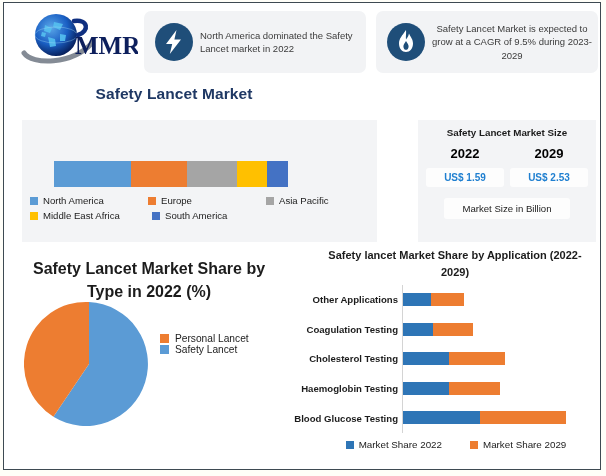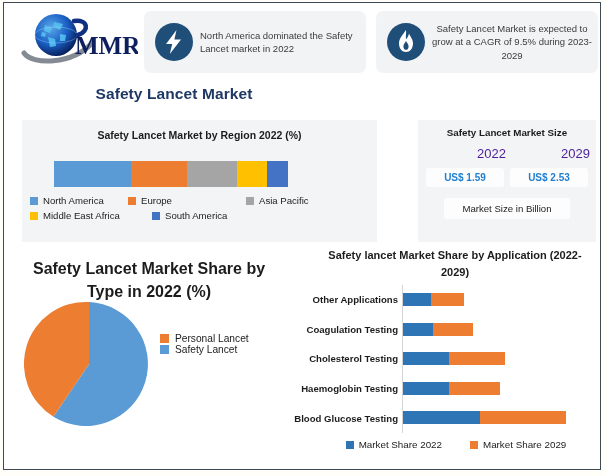--- a/index.html
+++ b/index.html
@@ -140,24 +140,24 @@
     width: 100%;
     text-align: center;
     font-size: 9.8px;
     font-weight: bold;
     color: #1c1c1c;
   }
   .size-year {
     position: absolute;
     top: 26px;
     width: 82px;
-    text-align: right;
+    text-align: center;
     font-size: 13px;
-    font-weight: normal;
-    color: #4c1d95;
+    font-weight: bold;
+    color: #000000;
   }
   #size-year-1 { left: 6px; }
   #size-year-2 { left: 90px; }
 
   .size-pill {
     position: absolute;
     top: 48px;
     width: 78px; height: 19px;
     background: #fdfdfd;
     border-radius: 3px;
@@ -344,33 +344,32 @@
         <path d="M20 8 C16 14 13 16.5 13 21.5 C13 26.5 16.2 30 20 30 C23.8 30 27 26.5 27 21.5 C27 17 24.5 15 23 11.5 C22.4 14.5 21.2 16 20 17.5 C19.6 14.5 20.4 11 20 8 Z" fill="#ffffff"></path>
         <path d="M20 19 C18.4 21.6 17.4 22.6 17.4 24.4 C17.4 26.4 18.6 27.8 20 27.8 C21.4 27.8 22.6 26.4 22.6 24.4 C22.6 22.6 21.6 21.6 20 19 Z" fill="#1f4e79"></path>
       </svg>
       <div class="fact-text">Safety Lancet Market is expected to grow at a CAGR of 9.5% during 2023-2029</div>
     </div>
   </div>
 
   <div id="page-title">Safety Lancet Market</div>
 
   <div id="region-panel">
-    <div id="region-title">Safety Lancet Market by Region 2022 (%)</div>
 
     <div id="region-bar">
       <div style="width:33%;background:#5b9bd5"></div>
       <div style="width:24%;background:#ed7d31"></div>
       <div style="width:21%;background:#a5a5a5"></div>
       <div style="width:13%;background:#ffc000"></div>
       <div style="width:9%;background:#4472c4"></div>
     </div>
 
     <div id="region-legend">
       <div class="legend-row">
-        <div class="legend-item" style="width:98px">
+        <div class="legend-item" style="width:118px">
           <span class="legend-swatch" style="background:#5b9bd5"></span>
           <span>North America</span>
         </div>
         <div class="legend-item" style="width:118px">
           <span class="legend-swatch" style="background:#ed7d31"></span>
           <span>Europe</span>
         </div>
         <div class="legend-item">
           <span class="legend-swatch" style="background:#a5a5a5"></span>
           <span>Asia Pacific</span>

